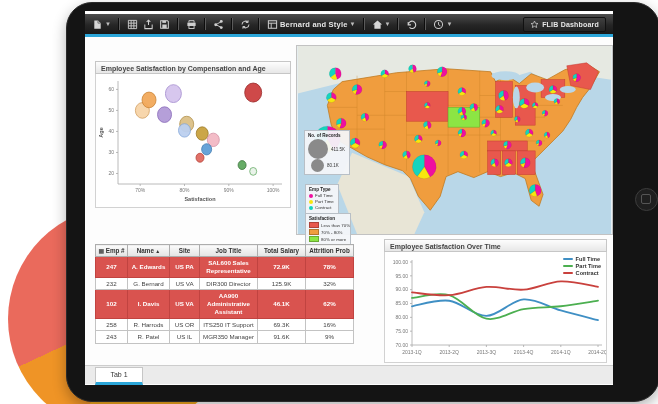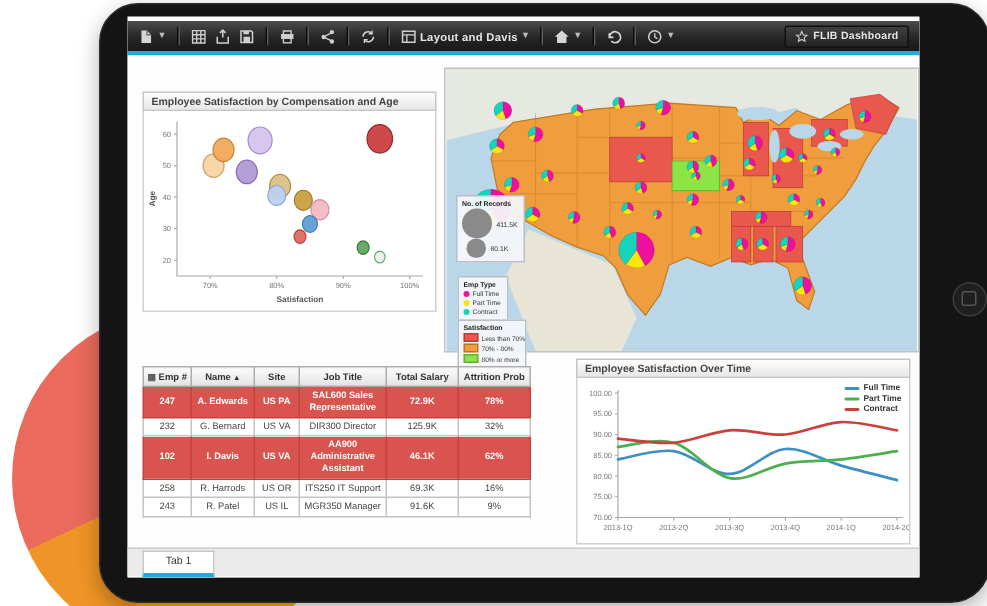--- a/index.html
+++ b/index.html
@@ -138,21 +138,21 @@
               <path d="M8.8 1.4v2.4H6.4" fill="none" stroke="#cfcfcf" stroke-width="1"></path>
               <path d="M3.2 10.6V8.2h2.4" fill="none" stroke="#cfcfcf" stroke-width="1"></path>
             </svg>
         </span>
         <span class="tb-sep"></span>
         <span class="tb-ic">
           <svg width="11" height="11" viewBox="0 0 12 12">
               <path d="M1.5 2h9v8h-9z" fill="none" stroke="#cfcfcf" stroke-width="1.1"></path>
               <path d="M1.5 4.6h9M4.6 4.6V10" fill="none" stroke="#cfcfcf" stroke-width="1"></path>
             </svg>
-          <span class="tb-label">Layout and Davis</span>
+          <span class="tb-label">Bernard and Style</span>
           <span class="caret">▼</span>
         </span>
         <span class="tb-sep"></span>
         <span class="tb-ic">
           <svg width="11" height="11" viewBox="0 0 12 12">
               <path d="M6 1.5L11 6H9.4v4.5H2.6V6H1z" fill="#d6d6d6"></path>
             </svg>
           <span class="caret">▼</span>
         </span>
         <span class="tb-sep"></span>

